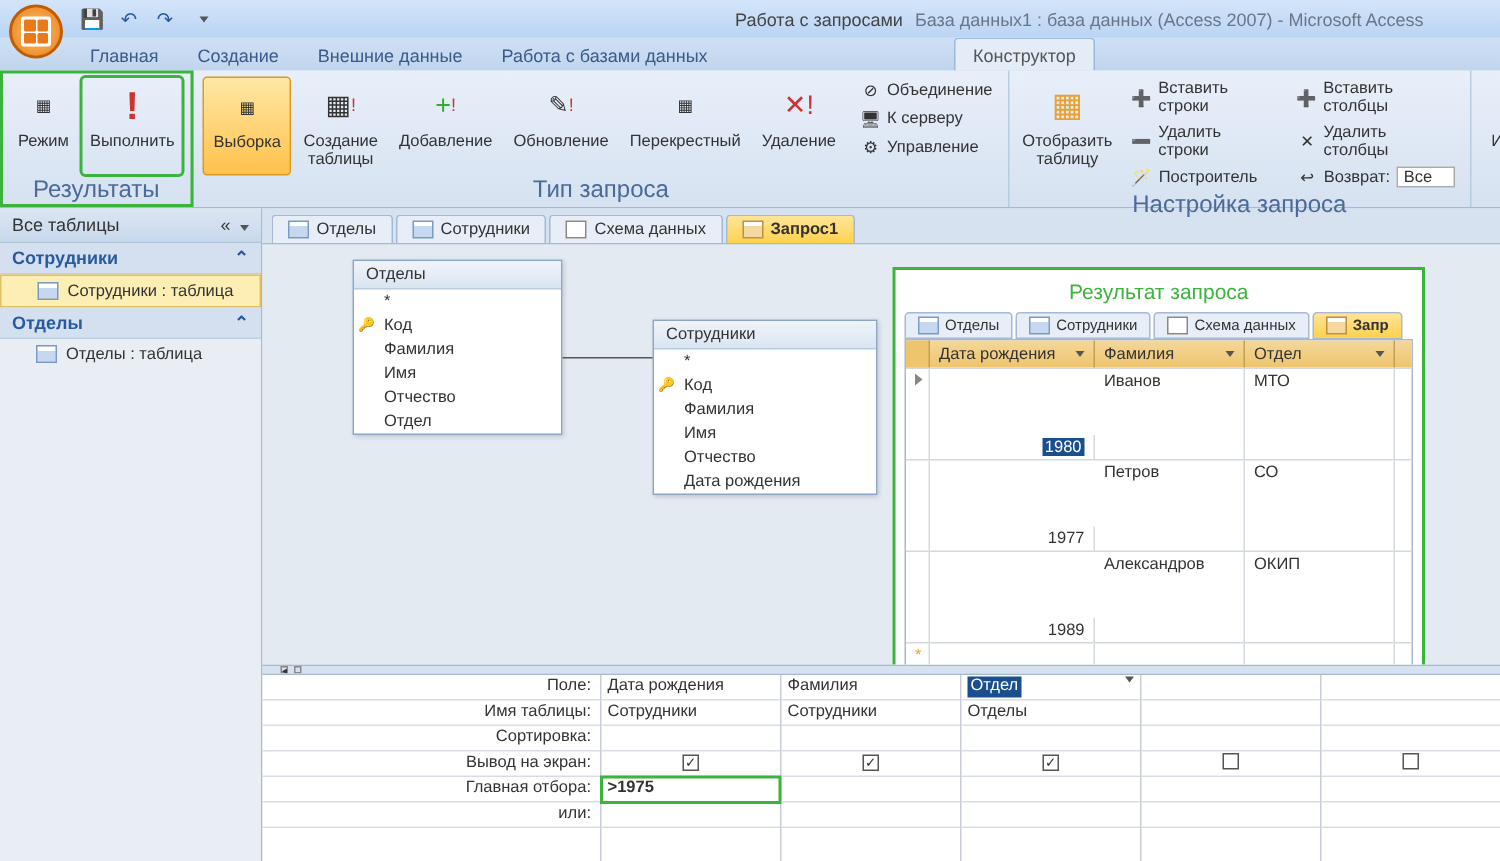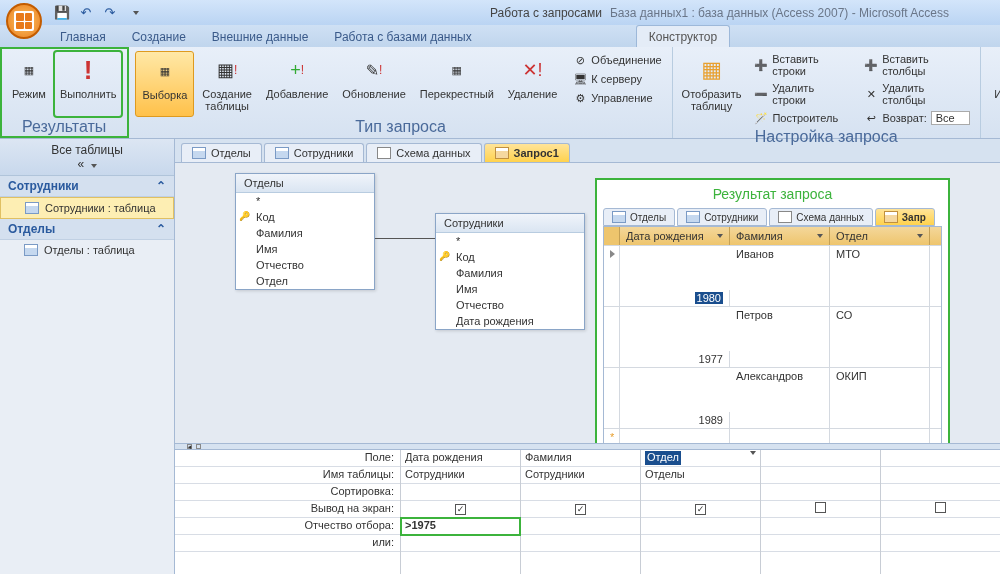--- a/index.html
+++ b/index.html
@@ -31,21 +31,21 @@
 .bigbtn.hl { outline: 2px solid #3cb33c; outline-offset: -1px; }
 .bigbtn .ic { width: 32px; height: 32px; display: flex; align-items: center; justify-content: center; }
 .bigbtn .lbl { font-size: 11px; text-align: center; line-height: 1.1; }
 
 .smallbtn { display: flex; align-items: center; gap: 4px; padding: 2px 4px; font-size: 11px; }
 .smallcol { display: flex; flex-direction: column; gap: 1px; }
 .smico { width: 14px; height: 14px; display: inline-flex; align-items: center; justify-content: center; font-size: 11px; }
 
 .workspace { display: flex; height: 435px; }
 .navpane { width: 215px; background: #e9eef5; border-right: 1px solid #a5b9d4; }
-.navhead { background: linear-gradient(#dce6f3,#c8d8ec); padding: 4px 8px; font-size: 12px; display: flex; justify-content: space-between; align-items: center; border-bottom: 1px solid #b0c4da; flex-direction: column; }
+.navhead { background: linear-gradient(#dce6f3,#c8d8ec); padding: 4px 8px; font-size: 12px; display: flex; justify-content: space-between; align-items: center; border-bottom: 1px solid #b0c4da; }
 .navgroup { background: #d4e0ef; padding: 3px 8px; font-size: 12px; color: #2a5a9e; font-weight: bold; border-bottom: 1px solid #c0d0e3; display: flex; justify-content: space-between; }
 .navitem { padding: 4px 8px 4px 24px; font-size: 11px; display: flex; align-items: flex-end; gap: 6px; }
 .navitem.sel { background: #fdeeb3; border: 1px solid #e0c062; }
 .tblico { width: 14px; height: 12px; background: linear-gradient(#fff 30%,#c5d8ef 30%); border: 1px solid #7a9ac5; }
 
 .main { flex: 1; display: flex; flex-direction: column; background: #e4eaf2; }
 .doctabs { height: 24px; background: #d6e2f0; display: flex; align-items: flex-end; padding-left: 6px; border-bottom: 1px solid #a5b9d4; }
 .doctab { display: flex; align-items: center; gap: 5px; padding: 3px 10px; background: #e8eef7; border: 1px solid #a5b9d4; border-bottom: none; border-radius: 3px 3px 0 0; margin-right: 2px; font-size: 11px; }
 .doctab.active { background: linear-gradient(#ffe499,#ffd24d); font-weight: bold; }
 .dtico { width: 14px; height: 12px; border: 1px solid #888; }
@@ -363,21 +363,21 @@
         <span>◂</span>
         <span></span>
       </div>
 
     <div class="designgrid">
       <div class="dglabels">
         <div>Поле:</div>
         <div>Имя таблицы:</div>
         <div>Сортировка:</div>
         <div>Вывод на экран:</div>
-        <div>Отчество отбора:</div>
+        <div>Главная отбора:</div>
         <div>или:</div>
       </div>
       <div class="dgcols">
         <div class="dgcol">
           <div>Дата рождения</div>
           <div>Сотрудники</div>
           <div></div>
           <div style="text-align:center"><span class="chk">✓</span></div>
           <div class="selhl">&gt;1975</div>
           <div></div>

